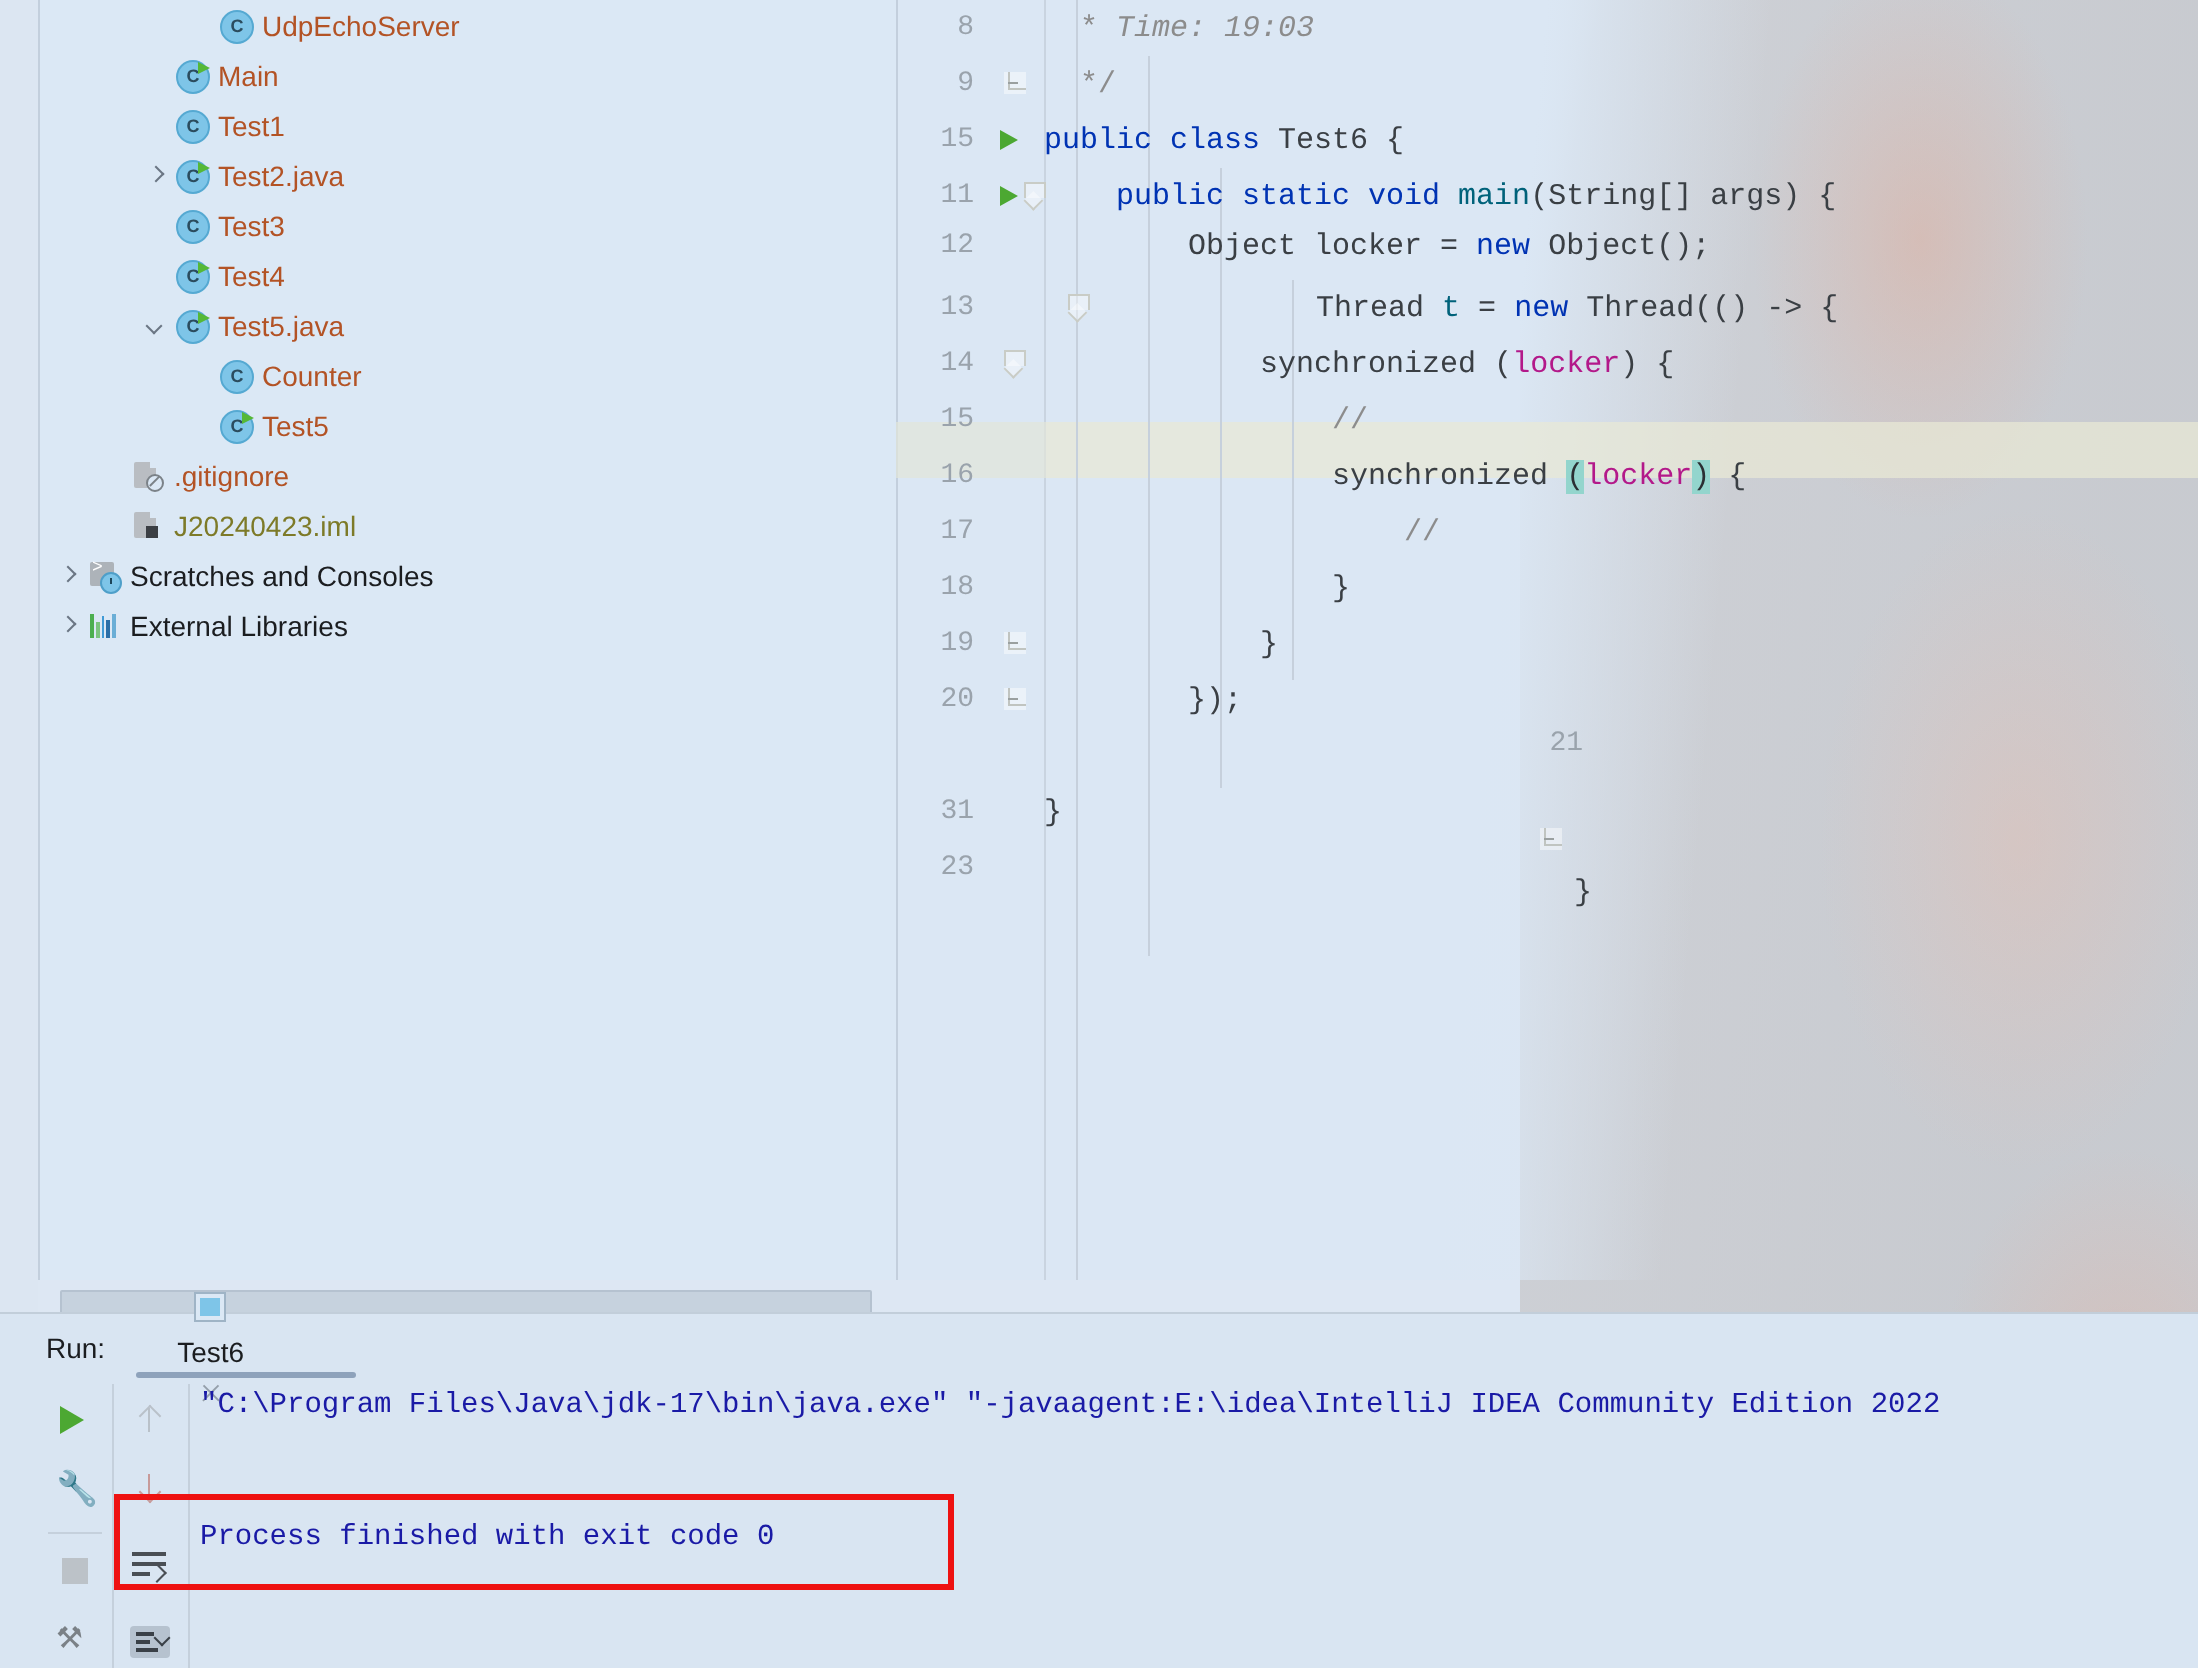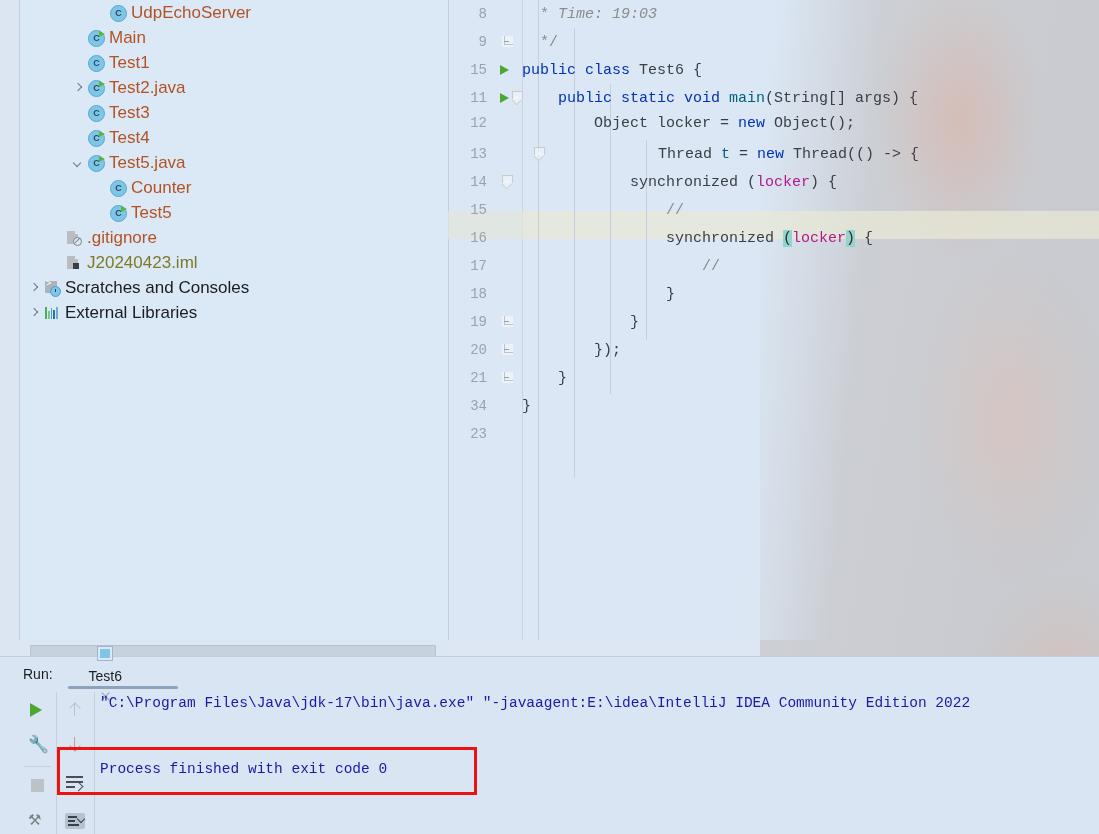--- a/index.html
+++ b/index.html
@@ -98,21 +98,21 @@
   
   .ic-scr{position:absolute;left:2px;top:2px;width:12px;height:12px;background:#adb3b9;border-radius:1px;}
   .ic-scr:before{content:">";position:absolute;left:1px;top:-2px;font-size:9px;color:#ffffff;font-family:"Liberation Mono",monospace;}
   .ic-scr-clock{
     position:absolute;left:7px;top:7px;width:9px;height:9px;border-radius:50%;
     background:#7ec5e8;border:1px solid #4e9fc9;
   }
   .ic-scr-clock:after{
     content:"";position:absolute;left:4px;top:1.5px;width:1px;height:3.2px;background:#1d4558;
   }
-  .lbl{font-size:17px;line-height:1;}
+  .lbl{font-size:14px;line-height:1;}
   .c-orange{color:#b35325;}
   .c-olive{color:#7d7a28;}
   .c-dark{color:#1b1d20;}
 
   .tree-hscroll{
     position:absolute;left:30px;top:645px;width:404px;height:10px;
     background:#c6d2de;border:1px solid #b5c2d0;border-radius:1px;z-index:4;
   }
 
   
@@ -459,29 +459,29 @@
           </span>
           <span class="code-txt">            <span class="var">}</span></span>
         </div>
         <div class="code-line" style="top: 336px;">
           <span class="lnum">20</span>
           <span class="gtr">
             <span class="fold end"></span>
           </span>
           <span class="code-txt">        <span class="var">});</span></span>
         </div>
-        <div class="code-line" style="top: 364px;">
+        <div class="code-line" style="top: 364px; flex-direction: column;">
           <span class="lnum">21</span>
           <span class="gtr">
             <span class="fold end"></span>
           </span>
           <span class="code-txt">    <span class="var">}</span></span>
         </div>
         <div class="code-line" style="top: 392px;">
-          <span class="lnum">34</span>
+          <span class="lnum">31</span>
           <span class="gtr"></span>
           <span class="code-txt"><span class="var">}</span></span>
         </div>
         <div class="code-line" style="top: 420px;">
           <span class="lnum">23</span>
           <span class="gtr"></span>
           <span class="code-txt"></span>
         </div>
       </div>
   <div class="indent-g" style="left: 90px; top: 0px; height: 640px;"></div>

